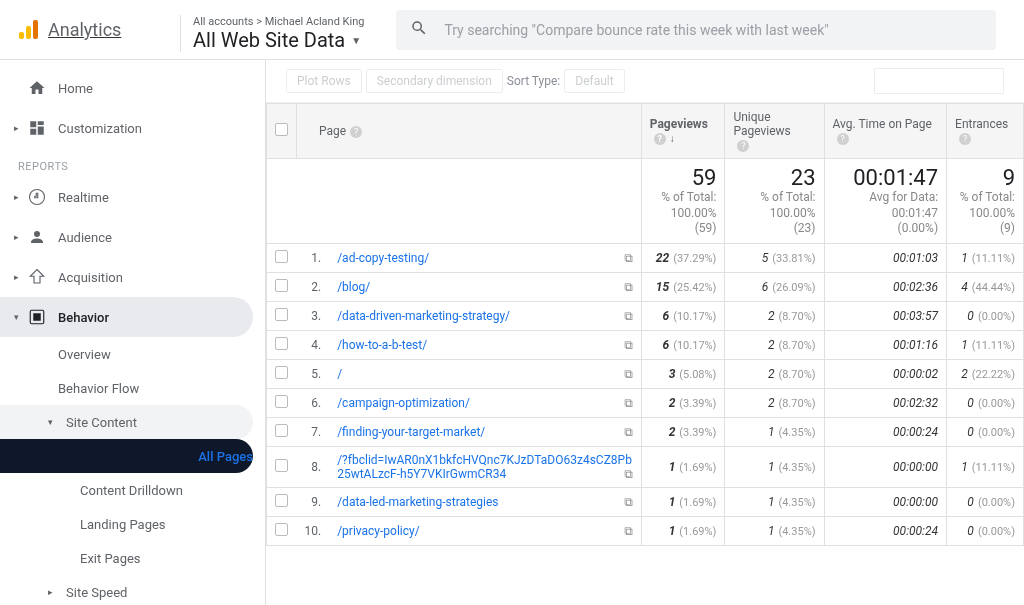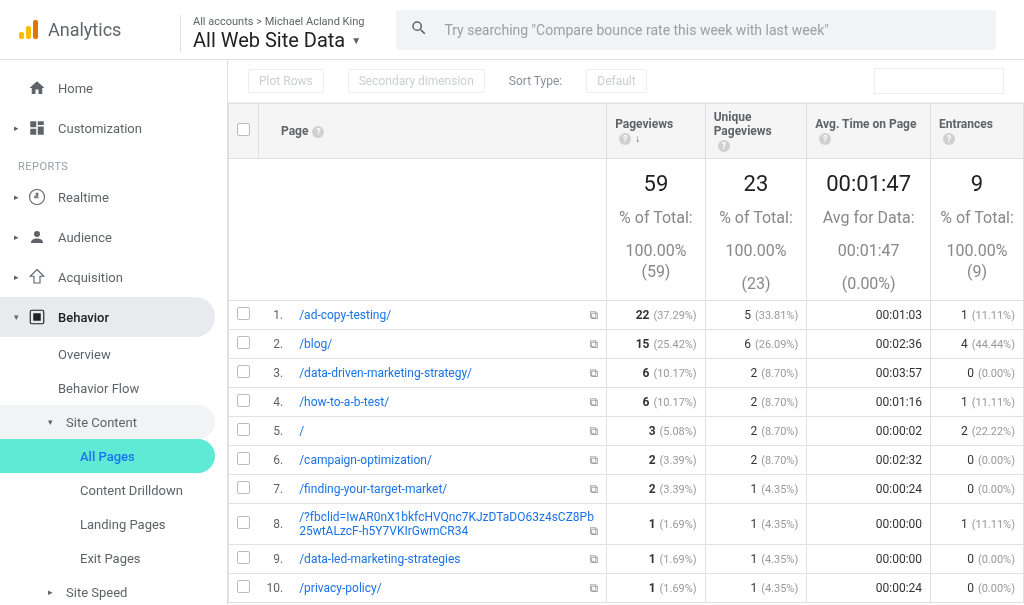--- a/index.html
+++ b/index.html
@@ -1,62 +1,62 @@
 <!DOCTYPE html>
 <html><head>
 <meta charset="utf-8">
 <style>
 * { margin: 0; padding: 0; box-sizing: border-box; font-family: Roboto, Arial, sans-serif; }
 body { background: #fff; color: #333; font-size: 13px; width: 1024px; height: 605px; overflow: hidden; }
 .header { display: flex; align-items: center; height: 60px; border-bottom: 1px solid #e0e0e0; }
-.logo-area { display: flex; align-items: center; padding: 0 16px; width: 180px; }
+.logo-area { display: flex; align-items: center; padding: 0 16px; width: 180px; text-decoration: underline; }
 .logo-icon { width: 24px; height: 24px; margin-right: 8px; }
 .logo-text { font-size: 18px; color: #5f6368; }
 .account-area { padding: 0 12px; border-left: 1px solid #e0e0e0; margin-top: 8px; }
 .breadcrumb { font-size: 11px; color: #5f6368; }
 .view-title { font-size: 20px; color: #202124; display: flex; align-items: center; }
 .dropdown-caret { margin-left: 6px; font-size: 10px; color: #5f6368; }
 .search-area { display: flex; align-items: center; background: #f1f3f4; border-radius: 4px; margin-left: 20px; padding: 0 14px; height: 40px; flex: 1; max-width: 600px; }
 .search-icon { color: #5f6368; margin-right: 16px; }
 .search-placeholder { color: #9aa0a6; font-size: 14px; }
 .body { display: flex; height: calc(605px - 60px); }
-.sidebar { width: 227px; padding-top: 8px; overflow-y: auto; }
+.sidebar { width: 265px; padding-top: 8px; overflow-y: auto; }
 .nav-item { display: flex; align-items: center; height: 40px; padding: 0 14px; color: #5f6368; cursor: pointer; font-size: 13px; }
 .nav-item.active { background: #e8eaed; border-top-right-radius: 20px; border-bottom-right-radius: 20px; margin-right: 12px; font-weight: 500; color: #202124;}
 .nav-item .expander { width: 12px; font-size: 9px; color: #5f6368; }
 .nav-item .icon { width: 22px; margin-right: 10px; display: flex; align-items: center; justify-content: center; }
 .section-label { font-size: 11px; color: #9aa0a6; letter-spacing: 0.5px; padding: 12px 18px 4px; }
 .sub-item { padding-left: 58px; height: 34px; display: flex; align-items: center; color: #5f6368; cursor: pointer; font-size: 13px; }
 .sub-item.lvl2 { padding-left: 48px; }
 .sub-item.lvl2 .expander { width: 10px; font-size: 9px; margin-right: 8px; }
 .sub-item.lvl3 { padding-left: 80px; }
-.sub-item.selected { color: #1a73e8; background: #5eead4; border-top-right-radius: 20px; border-bottom-right-radius: 20px; margin-right: 12px; font-weight: 500; }
+.sub-item.selected { color: #1a73e8; background: #0f172a; border-top-right-radius: 20px; border-bottom-right-radius: 20px; margin-right: 12px; font-weight: 500; justify-content: flex-end; }
 .sub-item.group { background: #f1f3f4; border-top-right-radius: 20px; border-bottom-right-radius: 20px; margin-right: 12px; }
 .main { flex: 1; overflow: auto; background: #fff; border-left: 1px solid #e0e0e0; }
-.controls-row { display: flex; align-items: center; padding: 8px 20px; gap: 24px; border-bottom: 1px solid #e0e0e0;}
+.controls-row { display: flex; align-items: center; padding: 8px 20px; gap: 4px; border-bottom: 1px solid #e0e0e0;}
 .ctrl-btn { border: 1px solid #dadce0; background: #fff; color: #9aa0a6; font-size: 12px; padding: 4px 10px; border-radius: 2px; cursor: pointer; }
 .ctrl-label { font-size: 12px; color: #0f172a; }
 .spacer { flex: 1; }
 .search-box { border: 1px solid #dadce0; height: 26px; width: 130px; }
 table { border-collapse: collapse; width: 100%; }
 th, td { border: 1px solid #e0e0e0; padding: 6px 8px; font-size: 12px; vertical-align: middle; }
-th { background: #f5f5f5; color: #5f6368; font-weight: bold; text-align: left; position: relative; height: 54px; }
+th { background: #f5f5f5; color: #5f6368; font-weight: normal; text-align: left; position: relative; height: 54px; }
 th.metric { text-align: left; }
 .sorted { font-weight: bold; }
 .sort-arrow { font-size: 10px; margin-left: 4px; color: #5f6368; }
 .help { display: inline-block; width: 12px; height: 12px; border-radius: 50%; background: #d0d0d0; color: #fff; font-size: 9px; text-align: center; line-height: 12px; margin-left: 4px; }
-.summary-row td { text-align: center; vertical-align: top; height: 72px; padding-top: 12px;}
+.summary-row td { text-align: right; vertical-align: top; height: 72px; padding-top: 6px;}
 .summary-big { font-size: 22px; color: #202124; }
-.summary-sub { font-size: 16px; color: #888; line-height: 1.3; margin-top: 12px; }
+.summary-sub { font-size: 12px; color: #888; line-height: 1.3; }
 .cb-col { width: 30px; text-align: center; }
 .num-col { width: 28px; text-align: right; color: #5f6368; }
 .page-link { color: #1a73e8; text-decoration: none; word-break: break-all;}
 .open-icon { color: #888; float: right; cursor: pointer; font-size: 12px;}
 td.metric { text-align: right; white-space: nowrap;}
-.mval { font-weight: bold; color: #333; }
+.mval { font-weight: bold; color: #333; font-style: italic; }
 .mval.light { font-weight: normal; }
 .mpct { color: #999; font-size: 11px; margin-left: 4px;}
 .cb { width: 13px; height: 13px; border: 1px solid #bbb; border-radius: 2px; display: inline-block; background: #fff; cursor: pointer;}
 .svg-icon { width: 18px; height: 18px; fill: #5f6368; }
 </style>
 </head>
 <body>
 
 <div class="header">
   <div class="logo-area">

